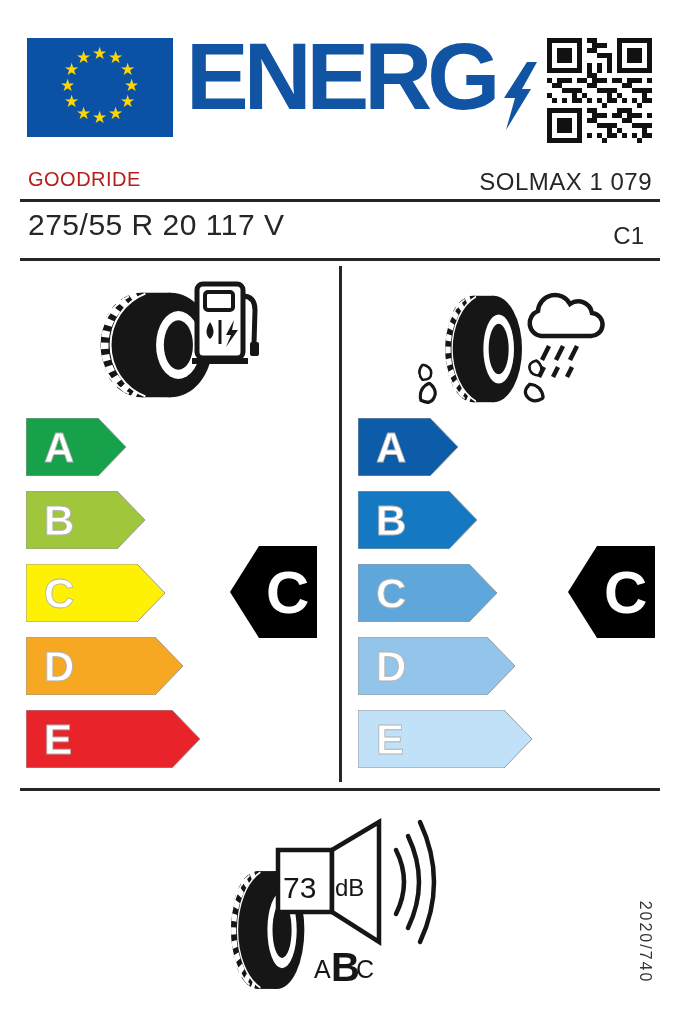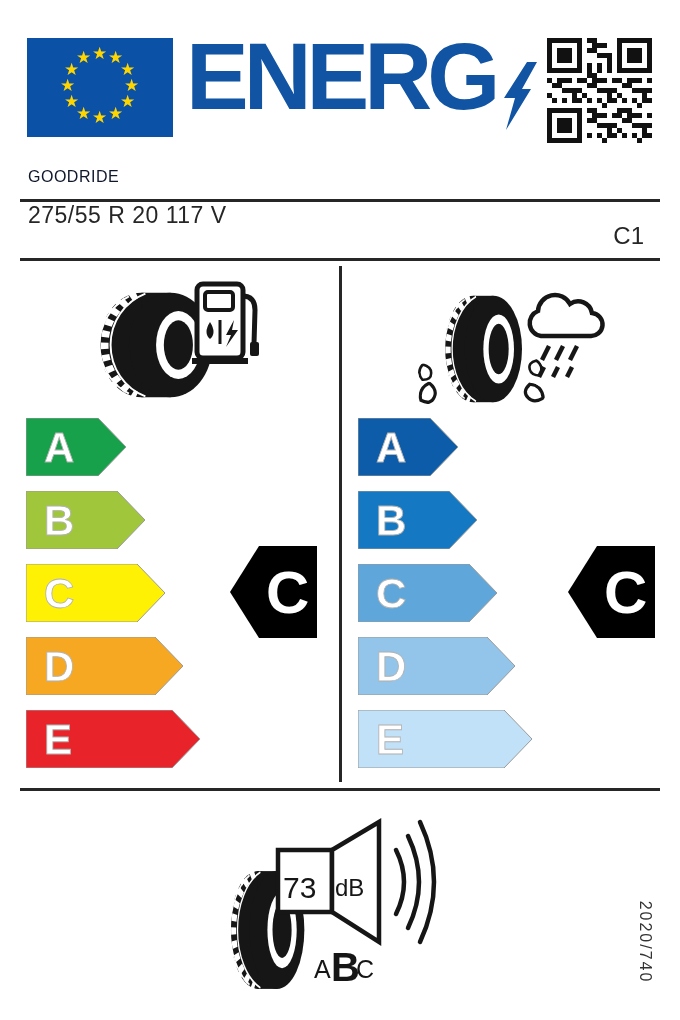--- a/index.html
+++ b/index.html
@@ -8,23 +8,23 @@
   .label { position:relative; width:680px; height:1020px; background:#fff; overflow:hidden; }
 
   
   .flag { position:absolute; left:27px; top:38px; width:146px; height:99px; }
   .star { position:absolute; font-size:17px; line-height:17px; }
   .energ { position:absolute; left:186px; top:30px; font-size:94px; line-height:94px; font-weight:bold; letter-spacing:-5px; }
   .bolt { position:absolute; left:502px; top:62px; }
   .qr { position:absolute; left:547px; top:38px; }
 
   
-  .brand   { position:absolute; left:28px;  top:168px; font-size:16px; letter-spacing:0.5px; color:#0f172a; }
+  .brand   { position:absolute; left:28px;  top:168px; font-size:20px; letter-spacing:0.5px; color:#b91c1c; }
   .model   { position:absolute; right:28px; top:168px; font-size:24px; letter-spacing:0.5px; color:#262626; }
-  .size    { position:absolute; left:28px;  top:202px; font-size:23px; letter-spacing:0.5px; color:#262626; }
+  .size    { position:absolute; left:28px;  top:208px; font-size:30px; letter-spacing:0.5px; color:#262626; }
   .tclass  { position:absolute; right:36px; top:222px; font-size:24px; color:#262626; }
 
   .hr { position:absolute; left:20px; width:640px; height:3px; background:#262626; }
   .hr1 { top:199px; } .hr2 { top:258px; } .hr3 { top:788px; }
   .vdiv { position:absolute; left:339px; top:266px; width:3px; height:516px; background:#262626; }
 
   
   .fuel-pict  { position:absolute; left:78px;  top:272px; }
   .wet-pict   { position:absolute; left:415px; top:270px; }
   .noise-pict { position:absolute; left:222px; top:806px; }
@@ -214,20 +214,21 @@
         <rect x="15" y="19" width="1" height="1"></rect>
         <rect x="17" y="19" width="1" height="1"></rect>
         <rect x="19" y="19" width="1" height="1"></rect>
         <rect x="20" y="19" width="1" height="1"></rect>
         <rect x="11" y="20" width="1" height="1"></rect>
         <rect x="18" y="20" width="1" height="1"></rect>
       </g>
   </svg>
 
   <div class="brand">GOODRIDE</div>
+  <div class="model">SOLMAX 1 079</div>
   <div class="hr hr1"></div>
   <div class="size">275/55 R 20 117 V</div>
   <div class="tclass">C1</div>
   <div class="hr hr2"></div>
   <div class="vdiv"></div>
 
   <svg class="fuel-pict" width="260" height="135" viewBox="0 0 260 135">
     <use href="#tire" x="15" y="18" width="131" height="110"></use>
     <g transform="translate(117,10)">
       <rect x="2" y="2" width="46" height="74" rx="6" fill="#fff" stroke="#161616" stroke-width="5"></rect>

